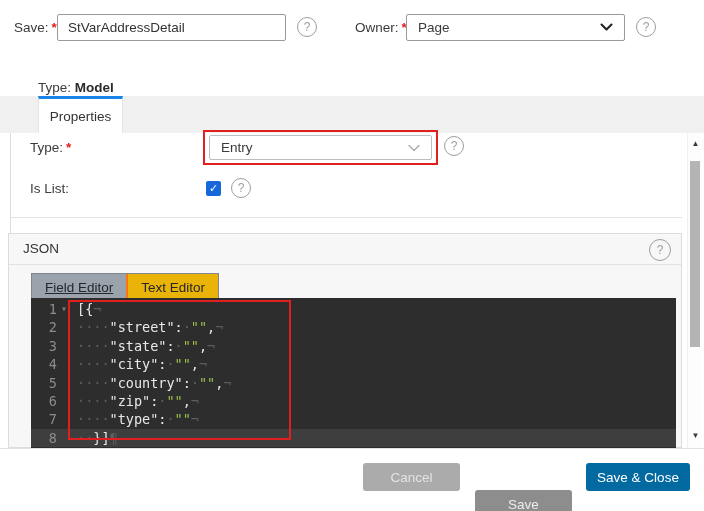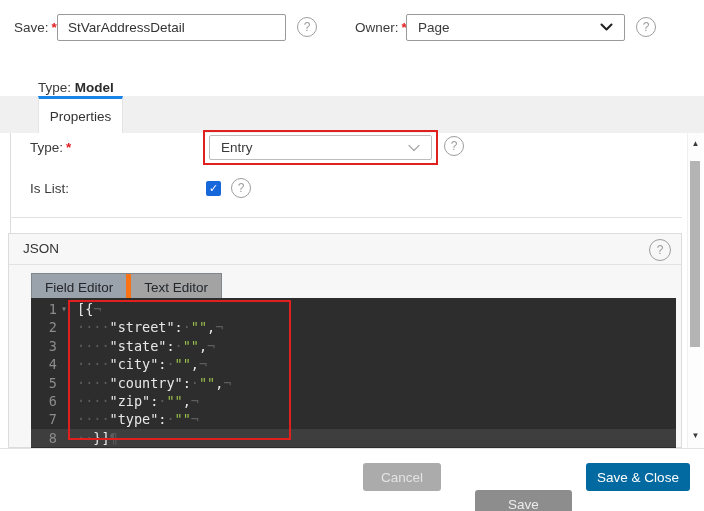--- a/index.html
+++ b/index.html
@@ -22,22 +22,22 @@
   .tab.inactive{color:#5a5a5a;}
   .vline{border-left:1px solid #dcdcdc;}
   .hline{border-top:1px solid #e2e2e2;}
   .checkbox{width:15px;height:15px;background:#1667d9;border-radius:2px;color:#fff;display:flex;
             align-items:center;justify-content:center;font-size:11px;cursor:pointer;}
   .panel{background:#f7f7f7;border:1px solid #dcdcdc;}
   .panel-header{position:absolute;left:0;top:0;right:0;height:30px;border-bottom:1px solid #e2e2e2;}
   .panel-title{position:absolute;left:14px;top:7px;color:#333;}
   .toggle-group{display:flex;border:1px solid #80868d;cursor:pointer;}
   .toggle-btn{height:26px;display:flex;align-items:center;padding:0 13px;color:#23272b;}
-  .toggle-btn.gray{background:#9aa2ab;}
-  .toggle-btn.light{background:#a3a3a3;border-left:5px solid #f97316;}
+  .toggle-btn.gray{background:#9aa2ab;text-decoration:underline;}
+  .toggle-btn.light{background:#eab308;border-left:2px solid #f97316;}
   .editor{background:#2d2d2d;overflow:hidden;font-family:"DejaVu Sans Mono",monospace;
           font-size:13.5px;line-height:18.4px;padding-top:2px;cursor:text;}
   .cl{display:flex;white-space:pre;}
   .cl.active{background:#3e3e3e;}
   .gut{width:26px;text-align:right;color:#8c8c8c;flex:none;}
   .fold{width:14px;text-align:center;color:#7c7c7c;font-size:10px;flex:none;}
   .codetxt{padding-left:6px;}
   .cp{color:#e8e8e8;}
   .cf{color:#5d5d5d;}
   .cg{color:#9cc04e;}
@@ -133,16 +133,16 @@
 
   <div class="abs redbox" style="left:68px;top:300px;width:223px;height:140px;"></div>
 
   <div class="abs scrollbar" style="left:687px;top:133px;width:15px;height:315px;">
     <div class="scroll-arrow" style="top:6px;">▲</div>
     <div class="scroll-thumb" style="top:28px;height:186px;"></div>
     <div class="scroll-arrow" style="bottom:8px;">▼</div>
   </div>
 
   <div class="abs hline" style="left:0;top:448px;width:704px;"></div>
-  <button class="abs btn btn-cancel" style="left:363px;top:463px;width:78px;height:28px;">Cancel</button>
+  <button class="abs btn btn-cancel" style="left:363px;top:463px;width:97px;height:28px;">Cancel</button>
   <button class="abs btn btn-save" style="left:475px;top:490px;width:97px;height:28px;">Save</button>
   <button class="abs btn btn-primary" style="left:586px;top:463px;width:104px;height:28px;">Save &amp; Close</button>
 </div>
 
 </body></html>

